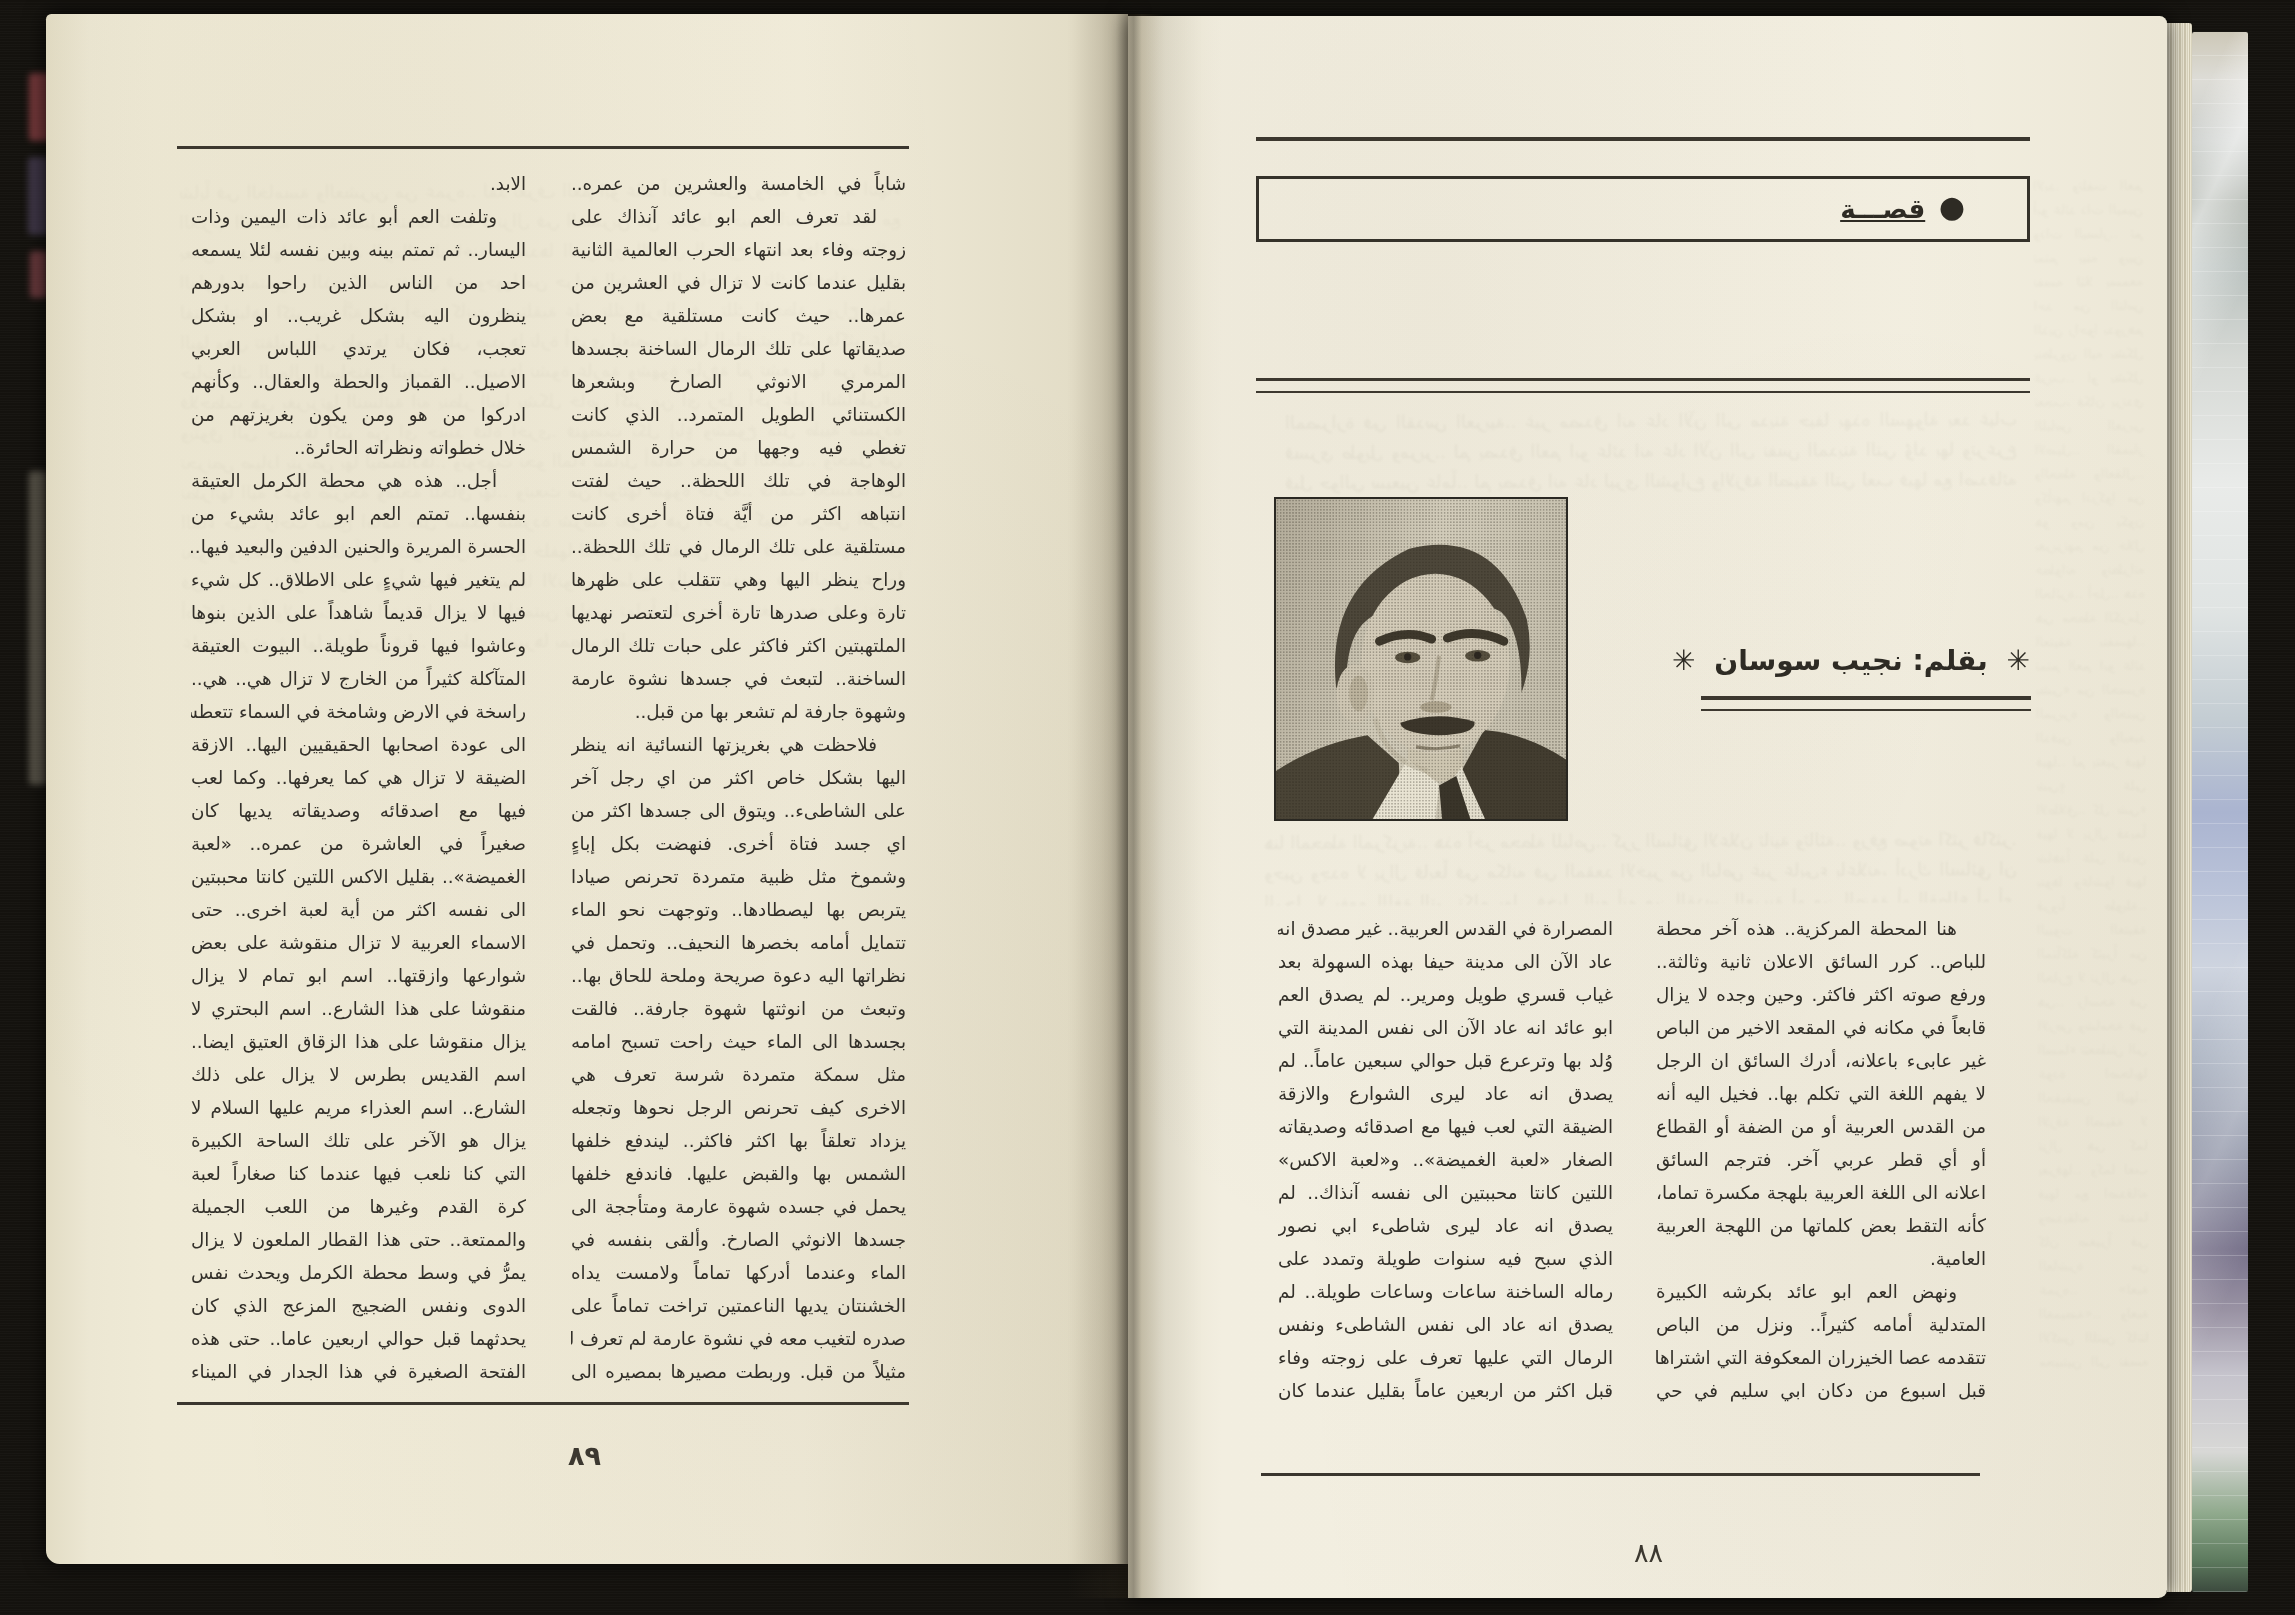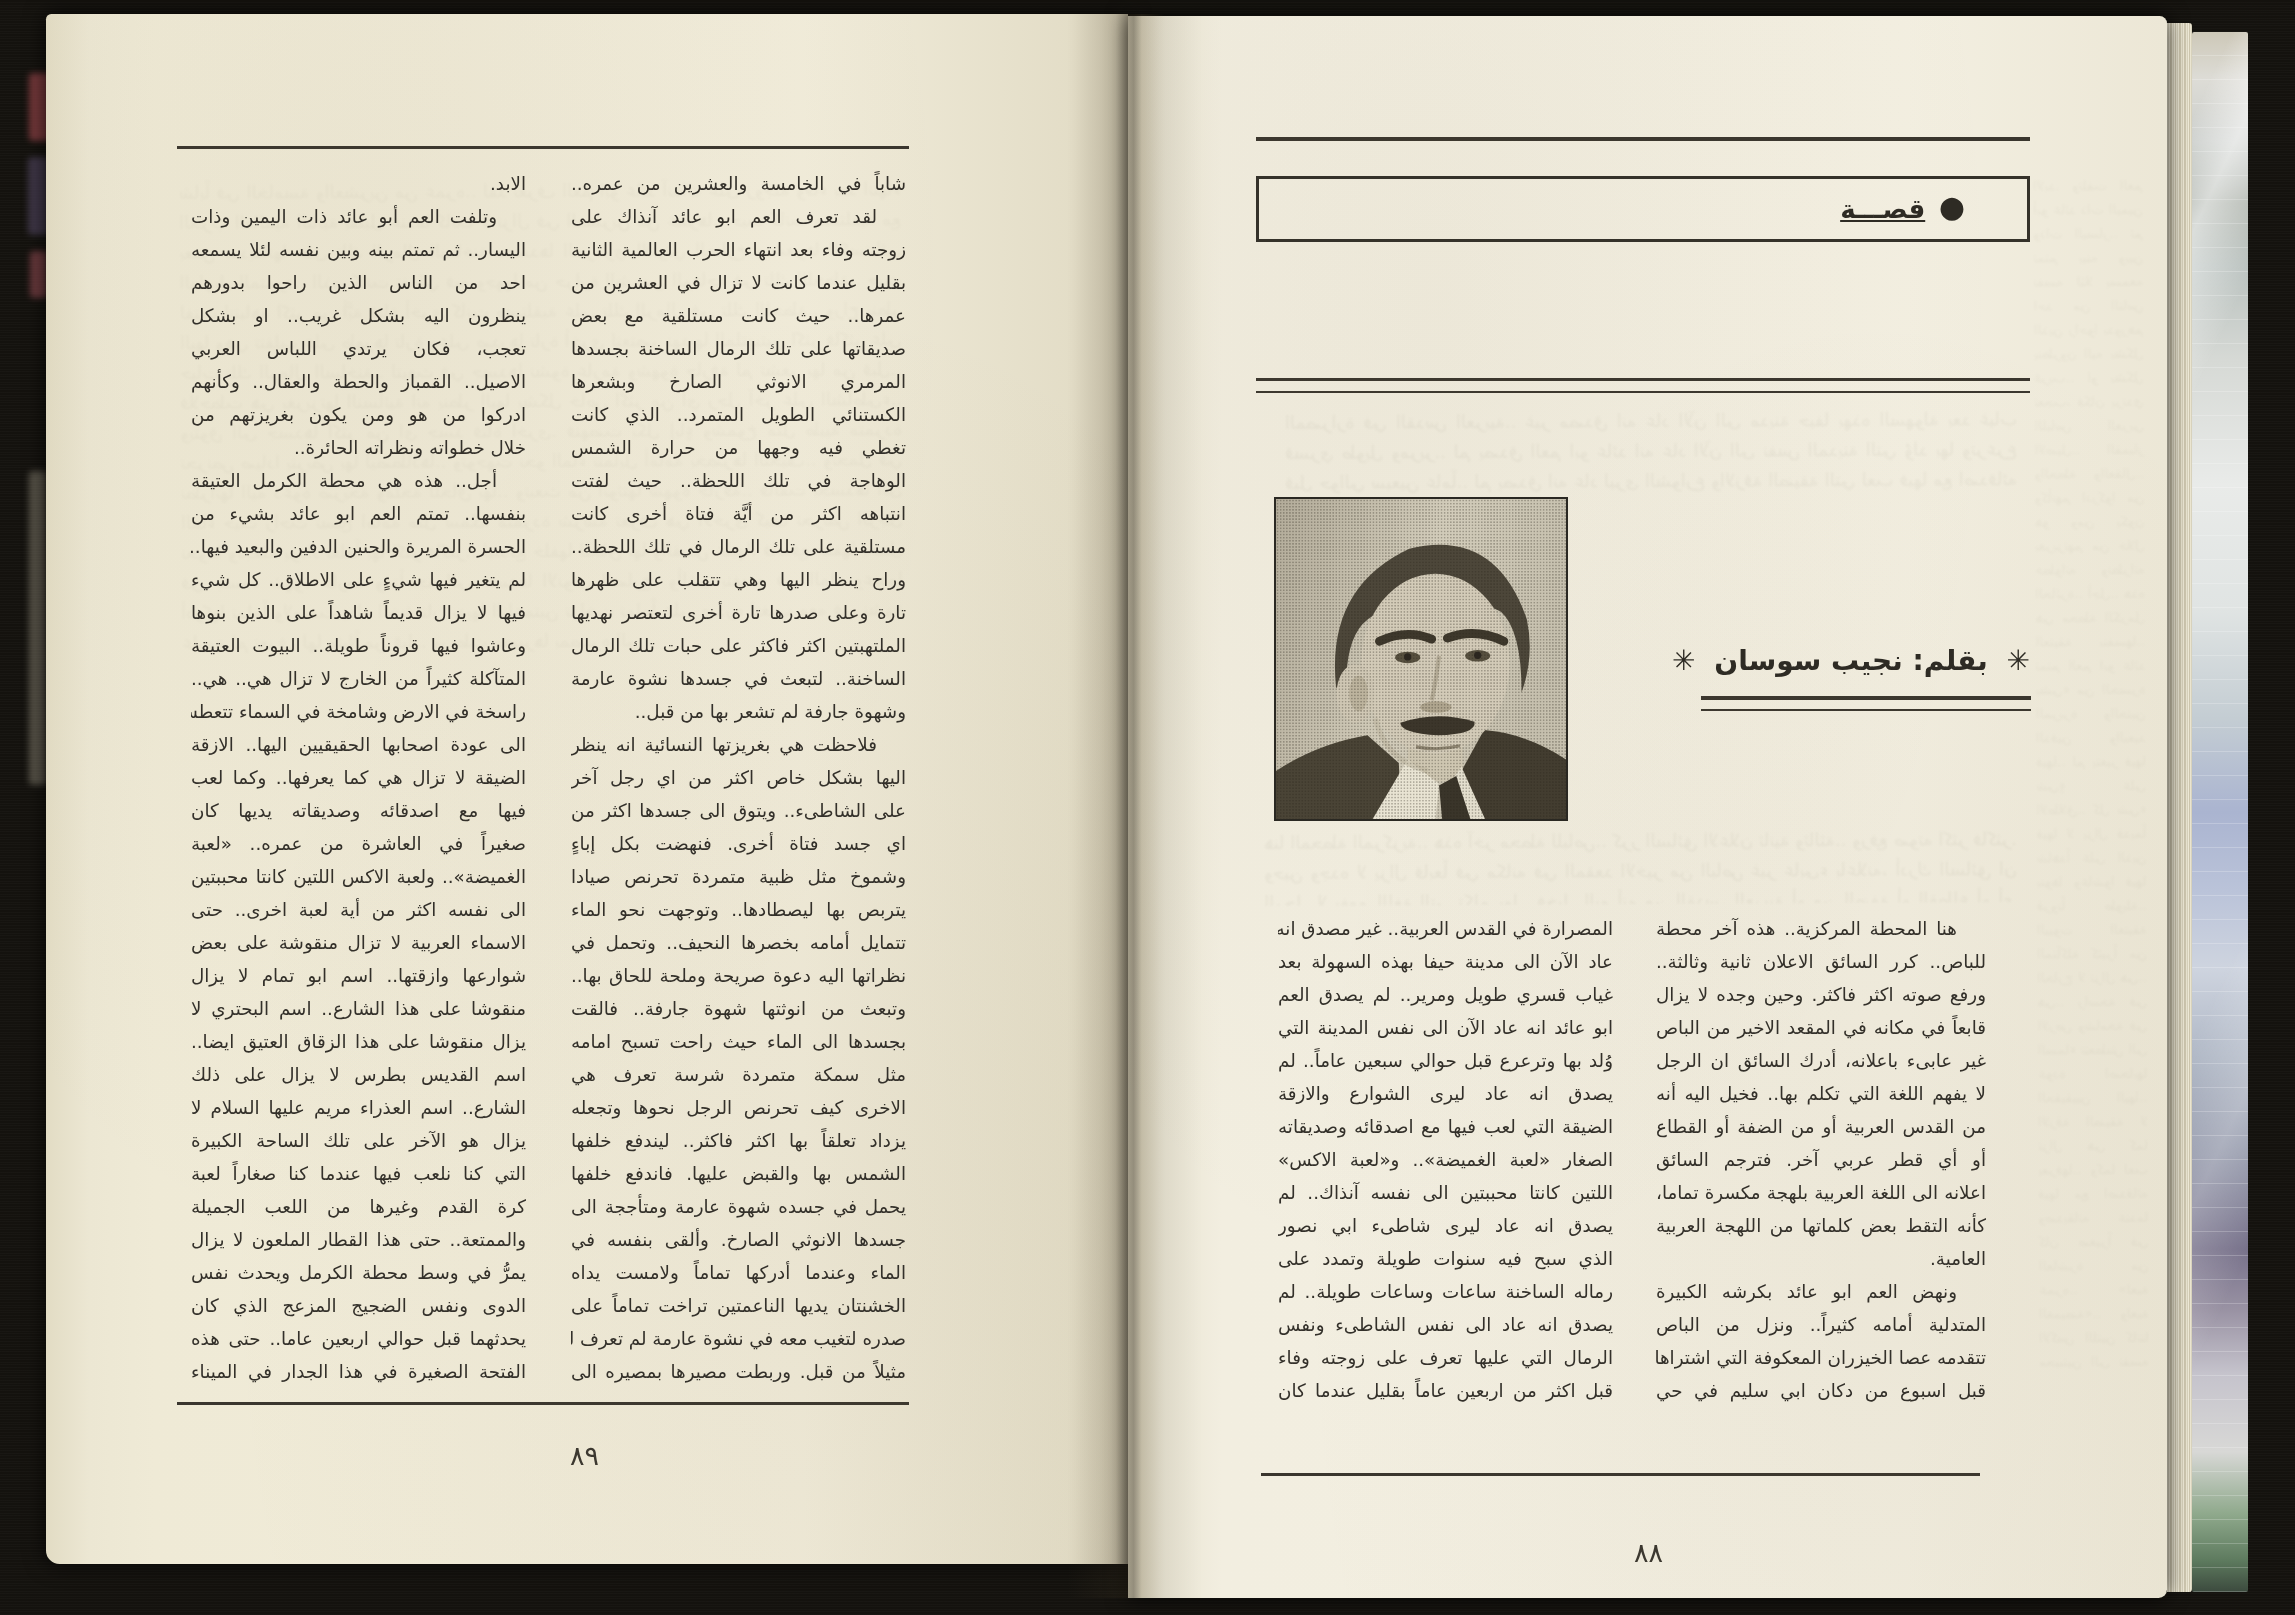--- a/index.html
+++ b/index.html
@@ -137,40 +137,40 @@
       <div class="line">الحسرة المريرة والحنين الدفين والبعيد فيها..</div>
       <div class="line">لم يتغير فيها شيءٍ على الاطلاق.. كل شيء</div>
       <div class="line">فيها لا يزال قديماً شاهداً على الذين بنوها</div>
       <div class="line">وعاشوا فيها قروناً طويلة.. البيوت العتيقة</div>
       <div class="line">المتآكلة كثيراً من الخارج لا تزال هي.. هي..</div>
       <div class="line">راسخة في الارض وشامخة في السماء تتعطش</div>
       <div class="line">الى عودة اصحابها الحقيقيين اليها.. الازقة</div>
       <div class="line">الضيقة لا تزال هي كما يعرفها.. وكما لعب</div>
       <div class="line">فيها مع اصدقائه وصديقاته يديها كان</div>
       <div class="line">صغيراً في العاشرة من عمره.. «لعبة</div>
-      <div class="line">الغميضة».. ولعبة الاكس اللتين كانتا محببتين</div>
+      <div class="line">الغميضة».. بقليل الاكس اللتين كانتا محببتين</div>
       <div class="line">الى نفسه اكثر من أية لعبة اخرى.. حتى</div>
       <div class="line">الاسماء العربية لا تزال منقوشة على بعض</div>
       <div class="line">شوارعها وازقتها.. اسم ابو تمام لا يزال</div>
       <div class="line">منقوشا على هذا الشارع.. اسم البحتري لا</div>
       <div class="line">يزال منقوشا على هذا الزقاق العتيق ايضا..</div>
       <div class="line">اسم القديس بطرس لا يزال على ذلك</div>
       <div class="line">الشارع.. اسم العذراء مريم عليها السلام لا</div>
       <div class="line">يزال هو الآخر على تلك الساحة الكبيرة</div>
       <div class="line">التي كنا نلعب فيها عندما كنا صغاراً لعبة</div>
       <div class="line">كرة القدم وغيرها من اللعب الجميلة</div>
       <div class="line">والممتعة.. حتى هذا القطار الملعون لا يزال</div>
       <div class="line">يمرُّ في وسط محطة الكرمل ويحدث نفس</div>
       <div class="line">الدوى ونفس الضجيج المزعج الذي كان</div>
       <div class="line">يحدثهما قبل حوالي اربعين عاما.. حتى هذه</div>
       <div class="line">الفتحة الصغيرة في هذا الجدار في الميناء</div>
     </div>
 
   <div class="rule" style="left:131px;top:1388px;width:732px;height:3.1px;"></div>
-  <div class="pagenum" style="left:502px;top:1426px;width:73px;">٨٩</div>
+  <div class="pagenum" style="left:502px;top:1426px;width:73px;font-weight:bold;">٨٩</div>
 </div>
 
 <div class="page page-right">
   <div class="rule" style="left:128px;top:121px;width:774px;height:4.7px;"></div>
 
   <div class="kicker-box">
     <div class="kicker-inner">
       <span class="kicker-dot">●</span>
       <span class="kicker-label">قصـــة</span>
     </div>

